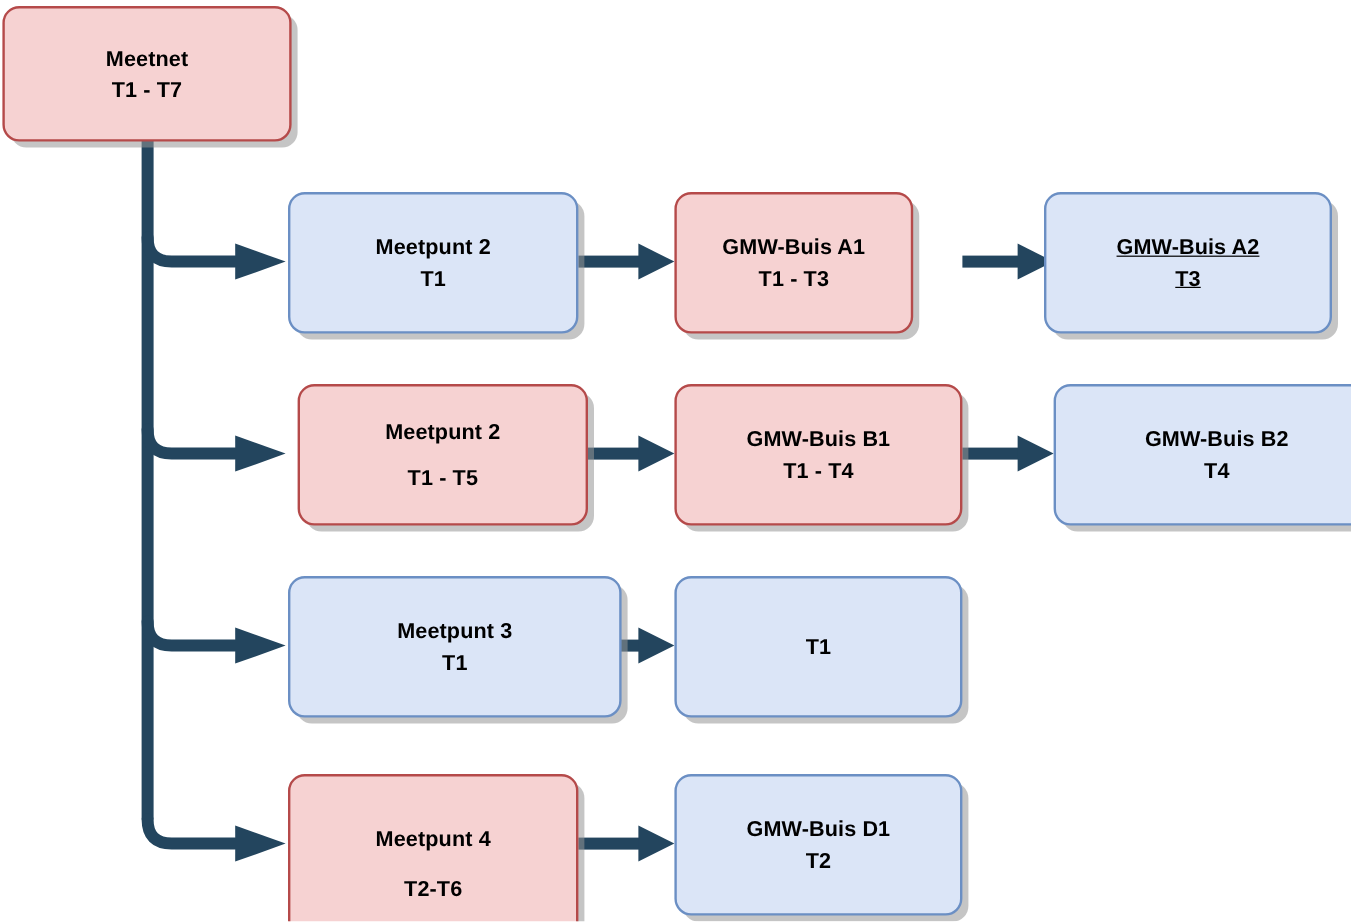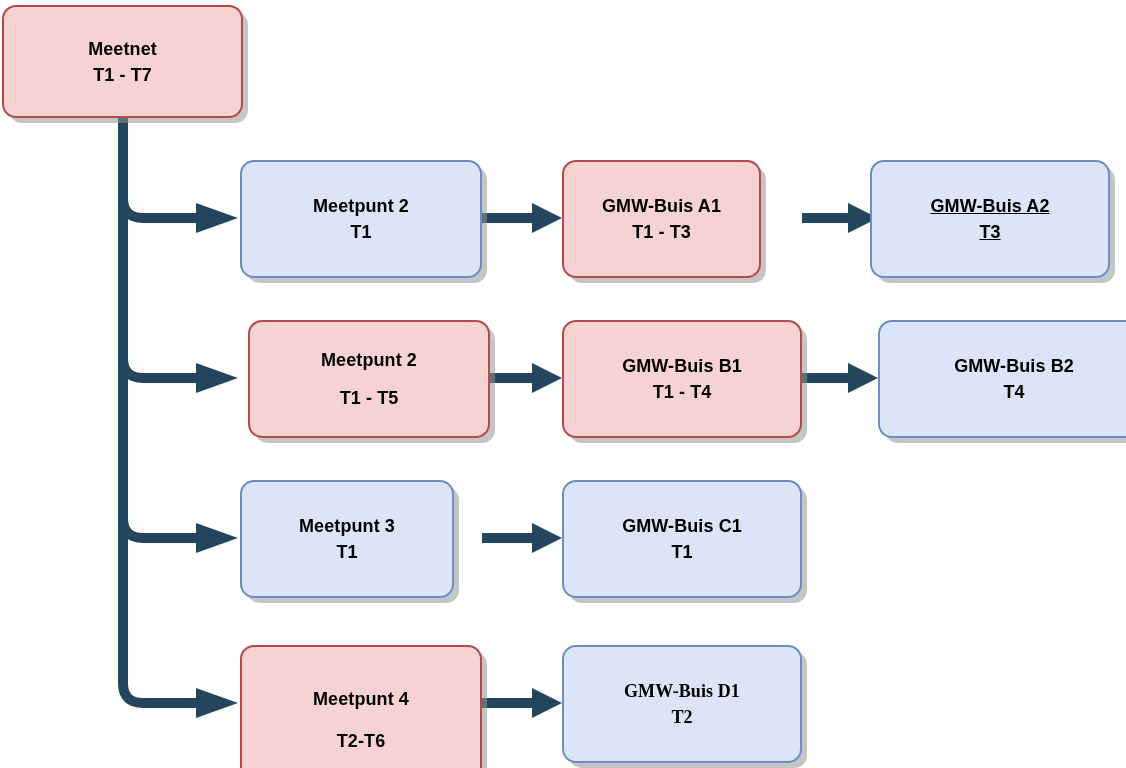--- a/index.html
+++ b/index.html
@@ -126,31 +126,30 @@
   </div>
   <div class="node pink" style="left:562px; top:320px; width:240px; height:118px;justify-content:center;">
     <div class="line1">GMW-Buis B1</div>
     <div class="line2">T1 - T4</div>
   </div>
   <div class="node blue" style="left:878px; top:320px; width:272px; height:118px;">
     <div class="line1">GMW-Buis B2</div>
     <div class="line2">T4</div>
   </div>
 
-  <div class="node blue" style="left:240px; top:480px; width:214px; height:118px;">
+  <div class="node blue" style="left:240px; top:480px; width:278px; height:118px;">
     <div class="line1">Meetpunt 3</div>
     <div class="line2">T1</div>
   </div>
   <div class="node blue" style="left:562px; top:480px; width:240px; height:118px;">
-    <div class="line1">GMW-Buis C1</div>
     <div class="line2">T1</div>
   </div>
 
   <div class="node pink" style="left:240px; top:645px; width:242px; height:149px;gap:16px;">
     <div class="line1">Meetpunt 4</div>
     <div class="line2">T2-T6</div>
   </div>
-  <div class="node blue" style="left:562px; top:645px; width:240px; height:118px;font-family:Liberation Serif, serif;">
+  <div class="node blue" style="left:562px; top:645px; width:240px; height:118px;">
     <div class="line1">GMW-Buis D1</div>
     <div class="line2">T2</div>
   </div>
 
 </div>
 
 </body></html>

